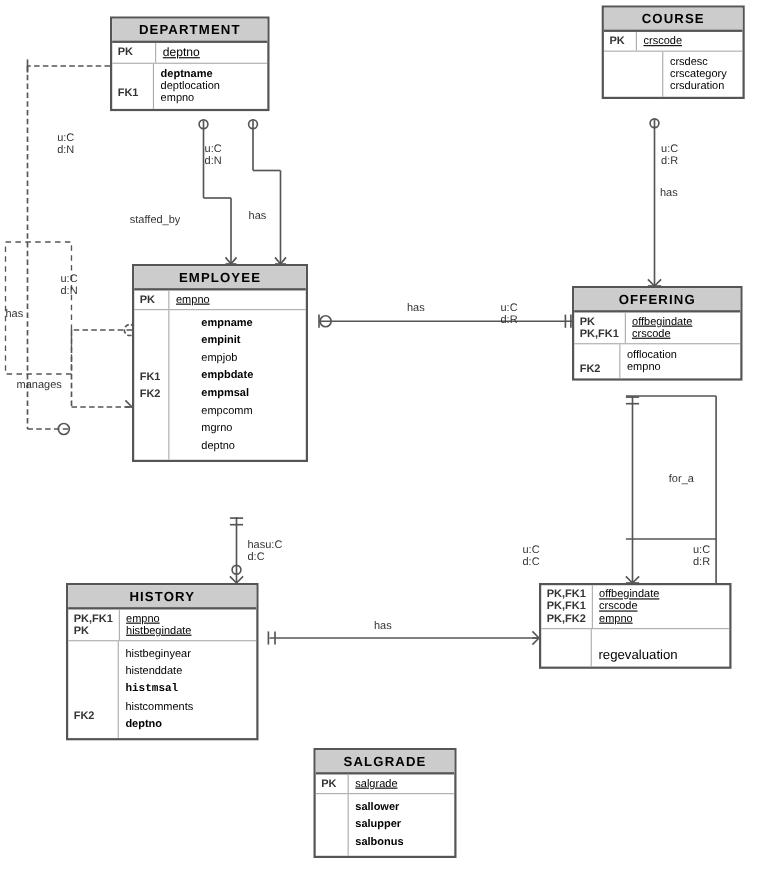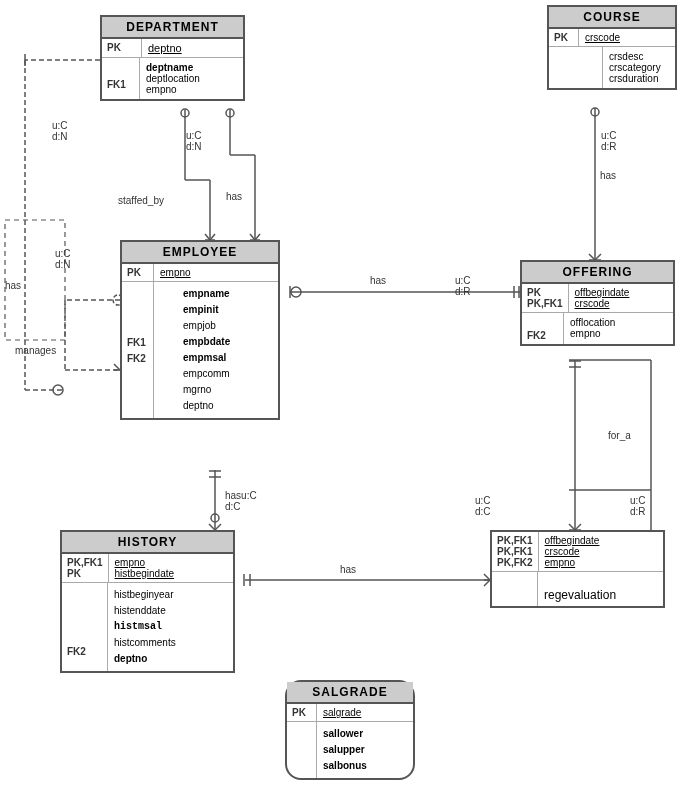--- a/index.html
+++ b/index.html
@@ -312,21 +312,21 @@
       </div>
     </div>
     <div style="display:flex;">
       <div style="padding:3px 5px; border-right:1px solid #aaa; min-width:46px; font-size:10px;"></div>
       <div style="padding:4px 6px; font-size:12px;margin-top:12px;">
         <div>regevaluation</div>
       </div>
     </div>
   </div>
 
-  <div class="entity" style="left:285px; top:680px; min-width:130px;border-radius:16px;">
+  <div class="entity" style="left:285px; top:680px; min-width:130px;">
     <div class="entity-header">SALGRADE</div>
     <div style="display:flex; border-bottom:1px solid #aaa;">
       <div style="padding:3px 5px; border-right:1px solid #aaa; min-width:30px; font-size:10px;">
         <span class="pk-label">PK</span>
       </div>
       <div style="padding:3px 6px; font-size:10px;">
         <span class="attr-underline">salgrade</span>
       </div>
     </div>
     <div style="display:flex;">

